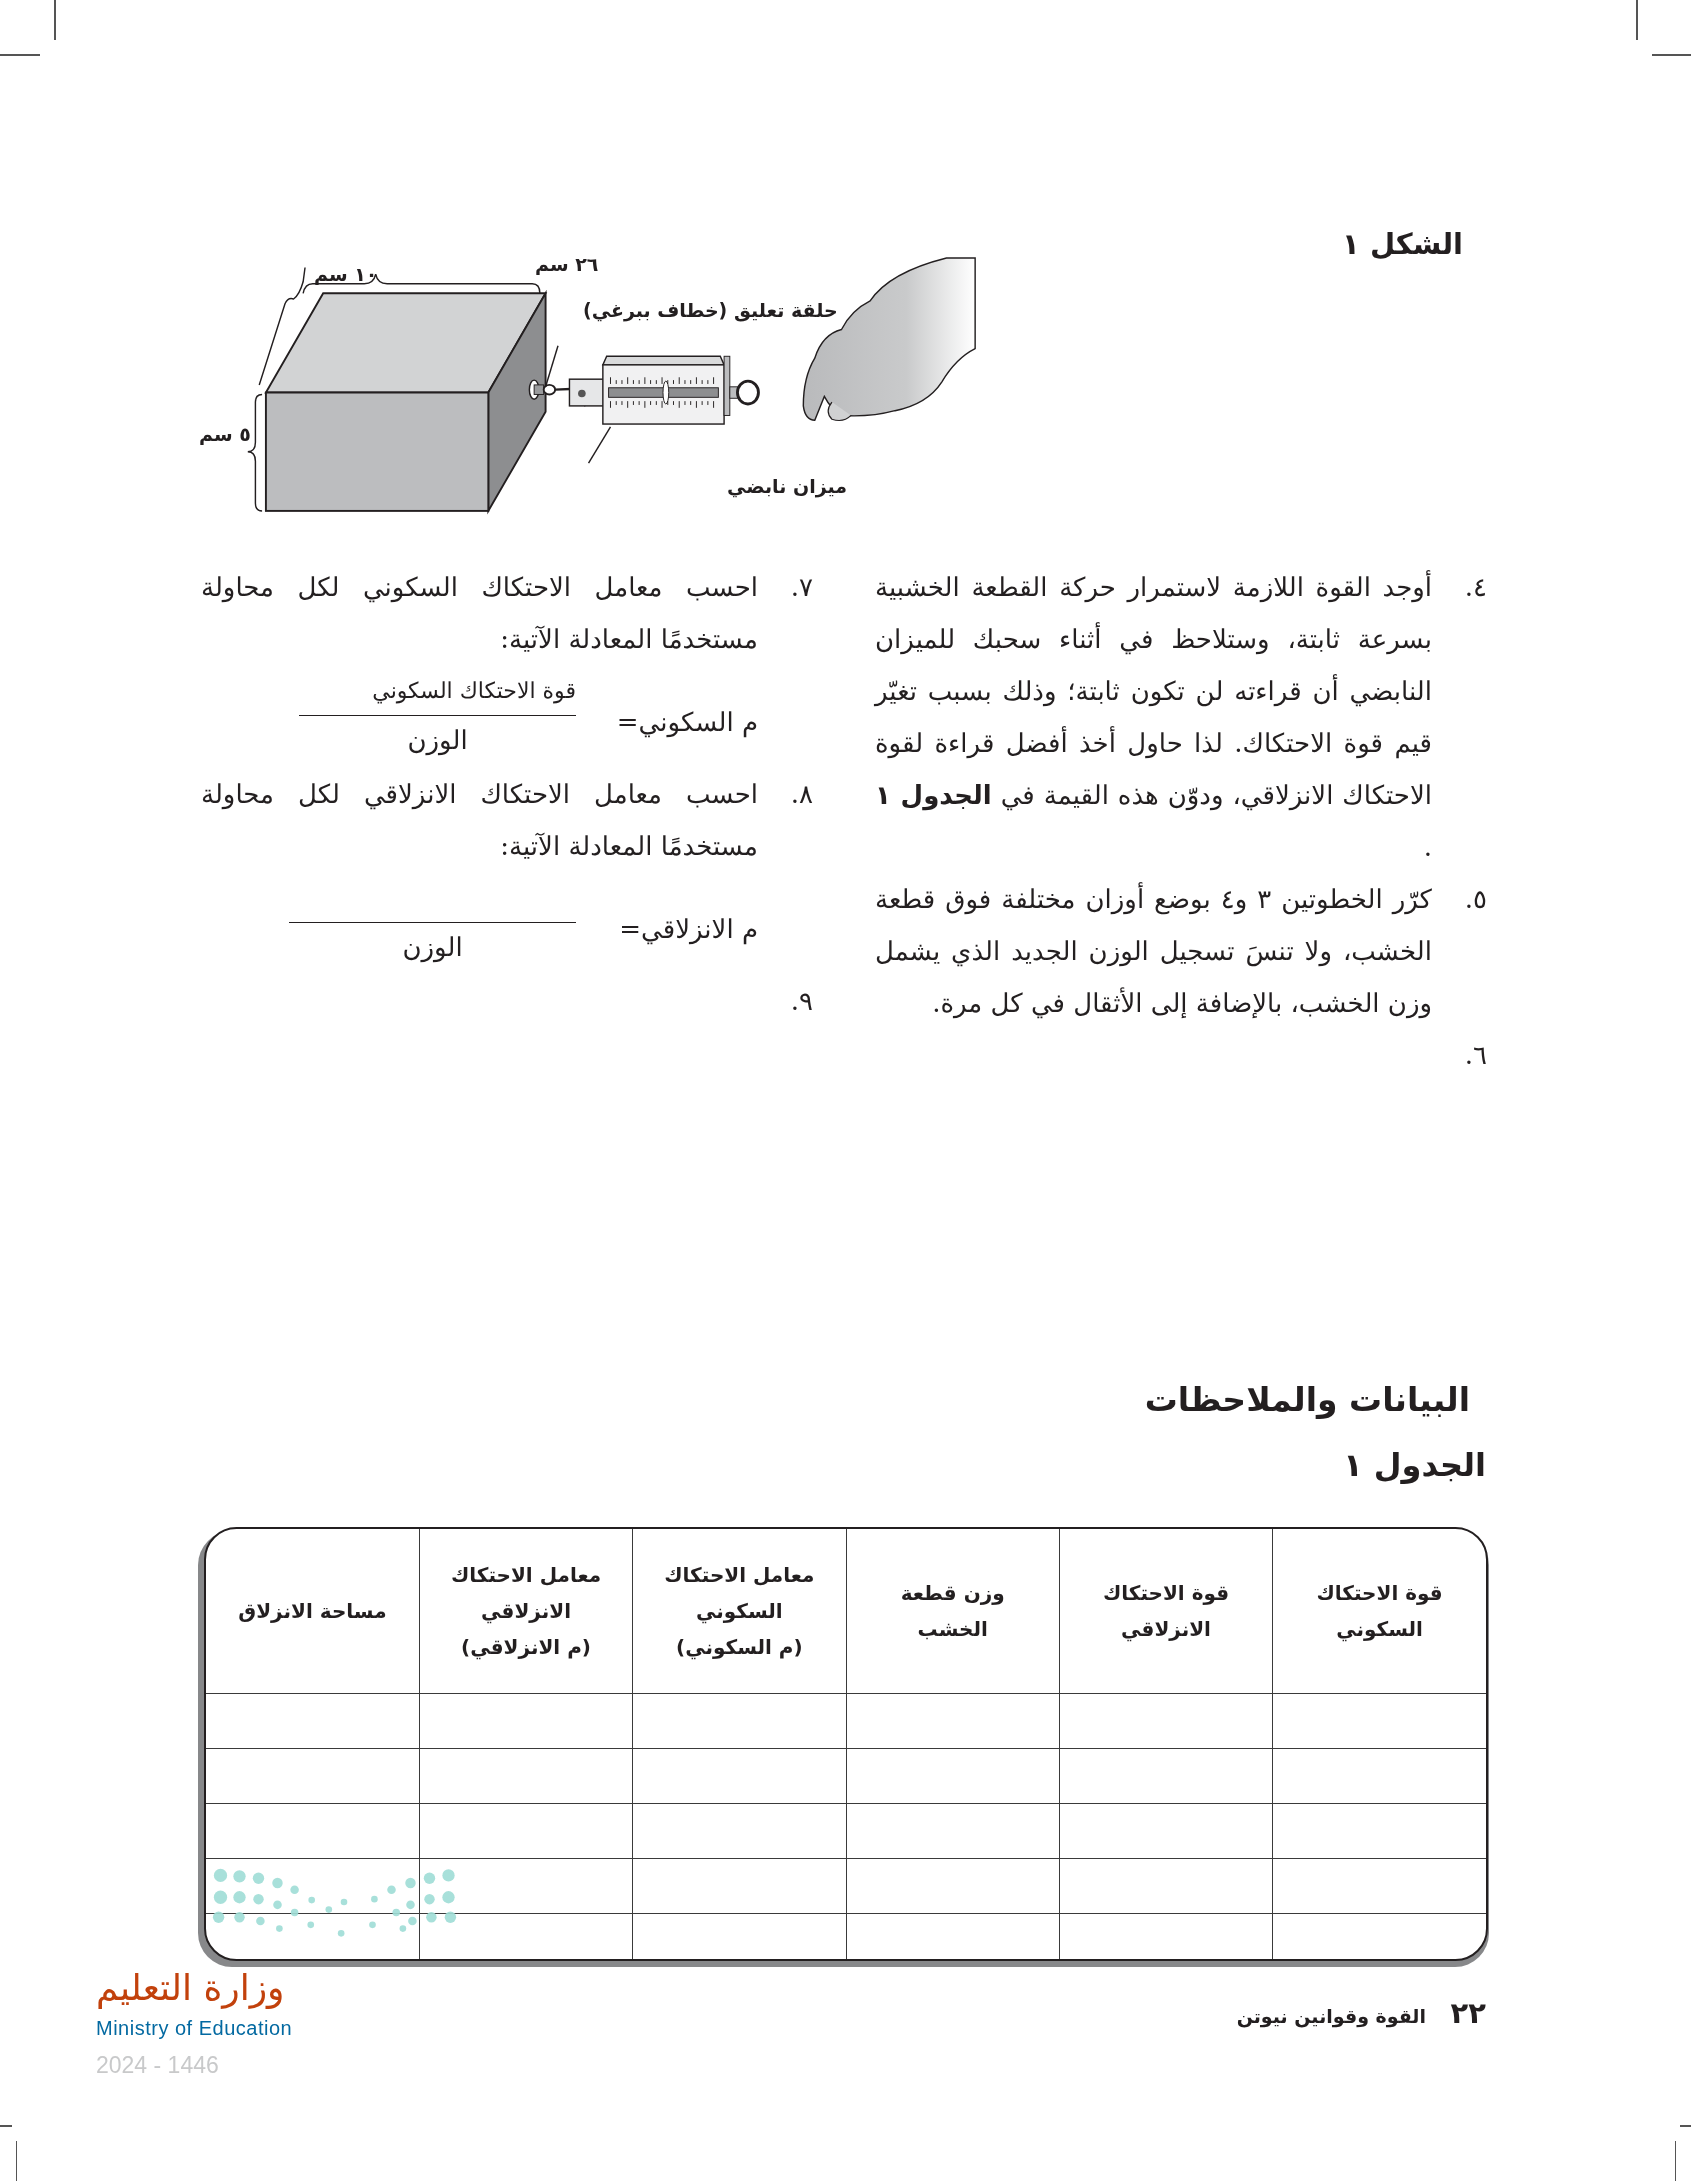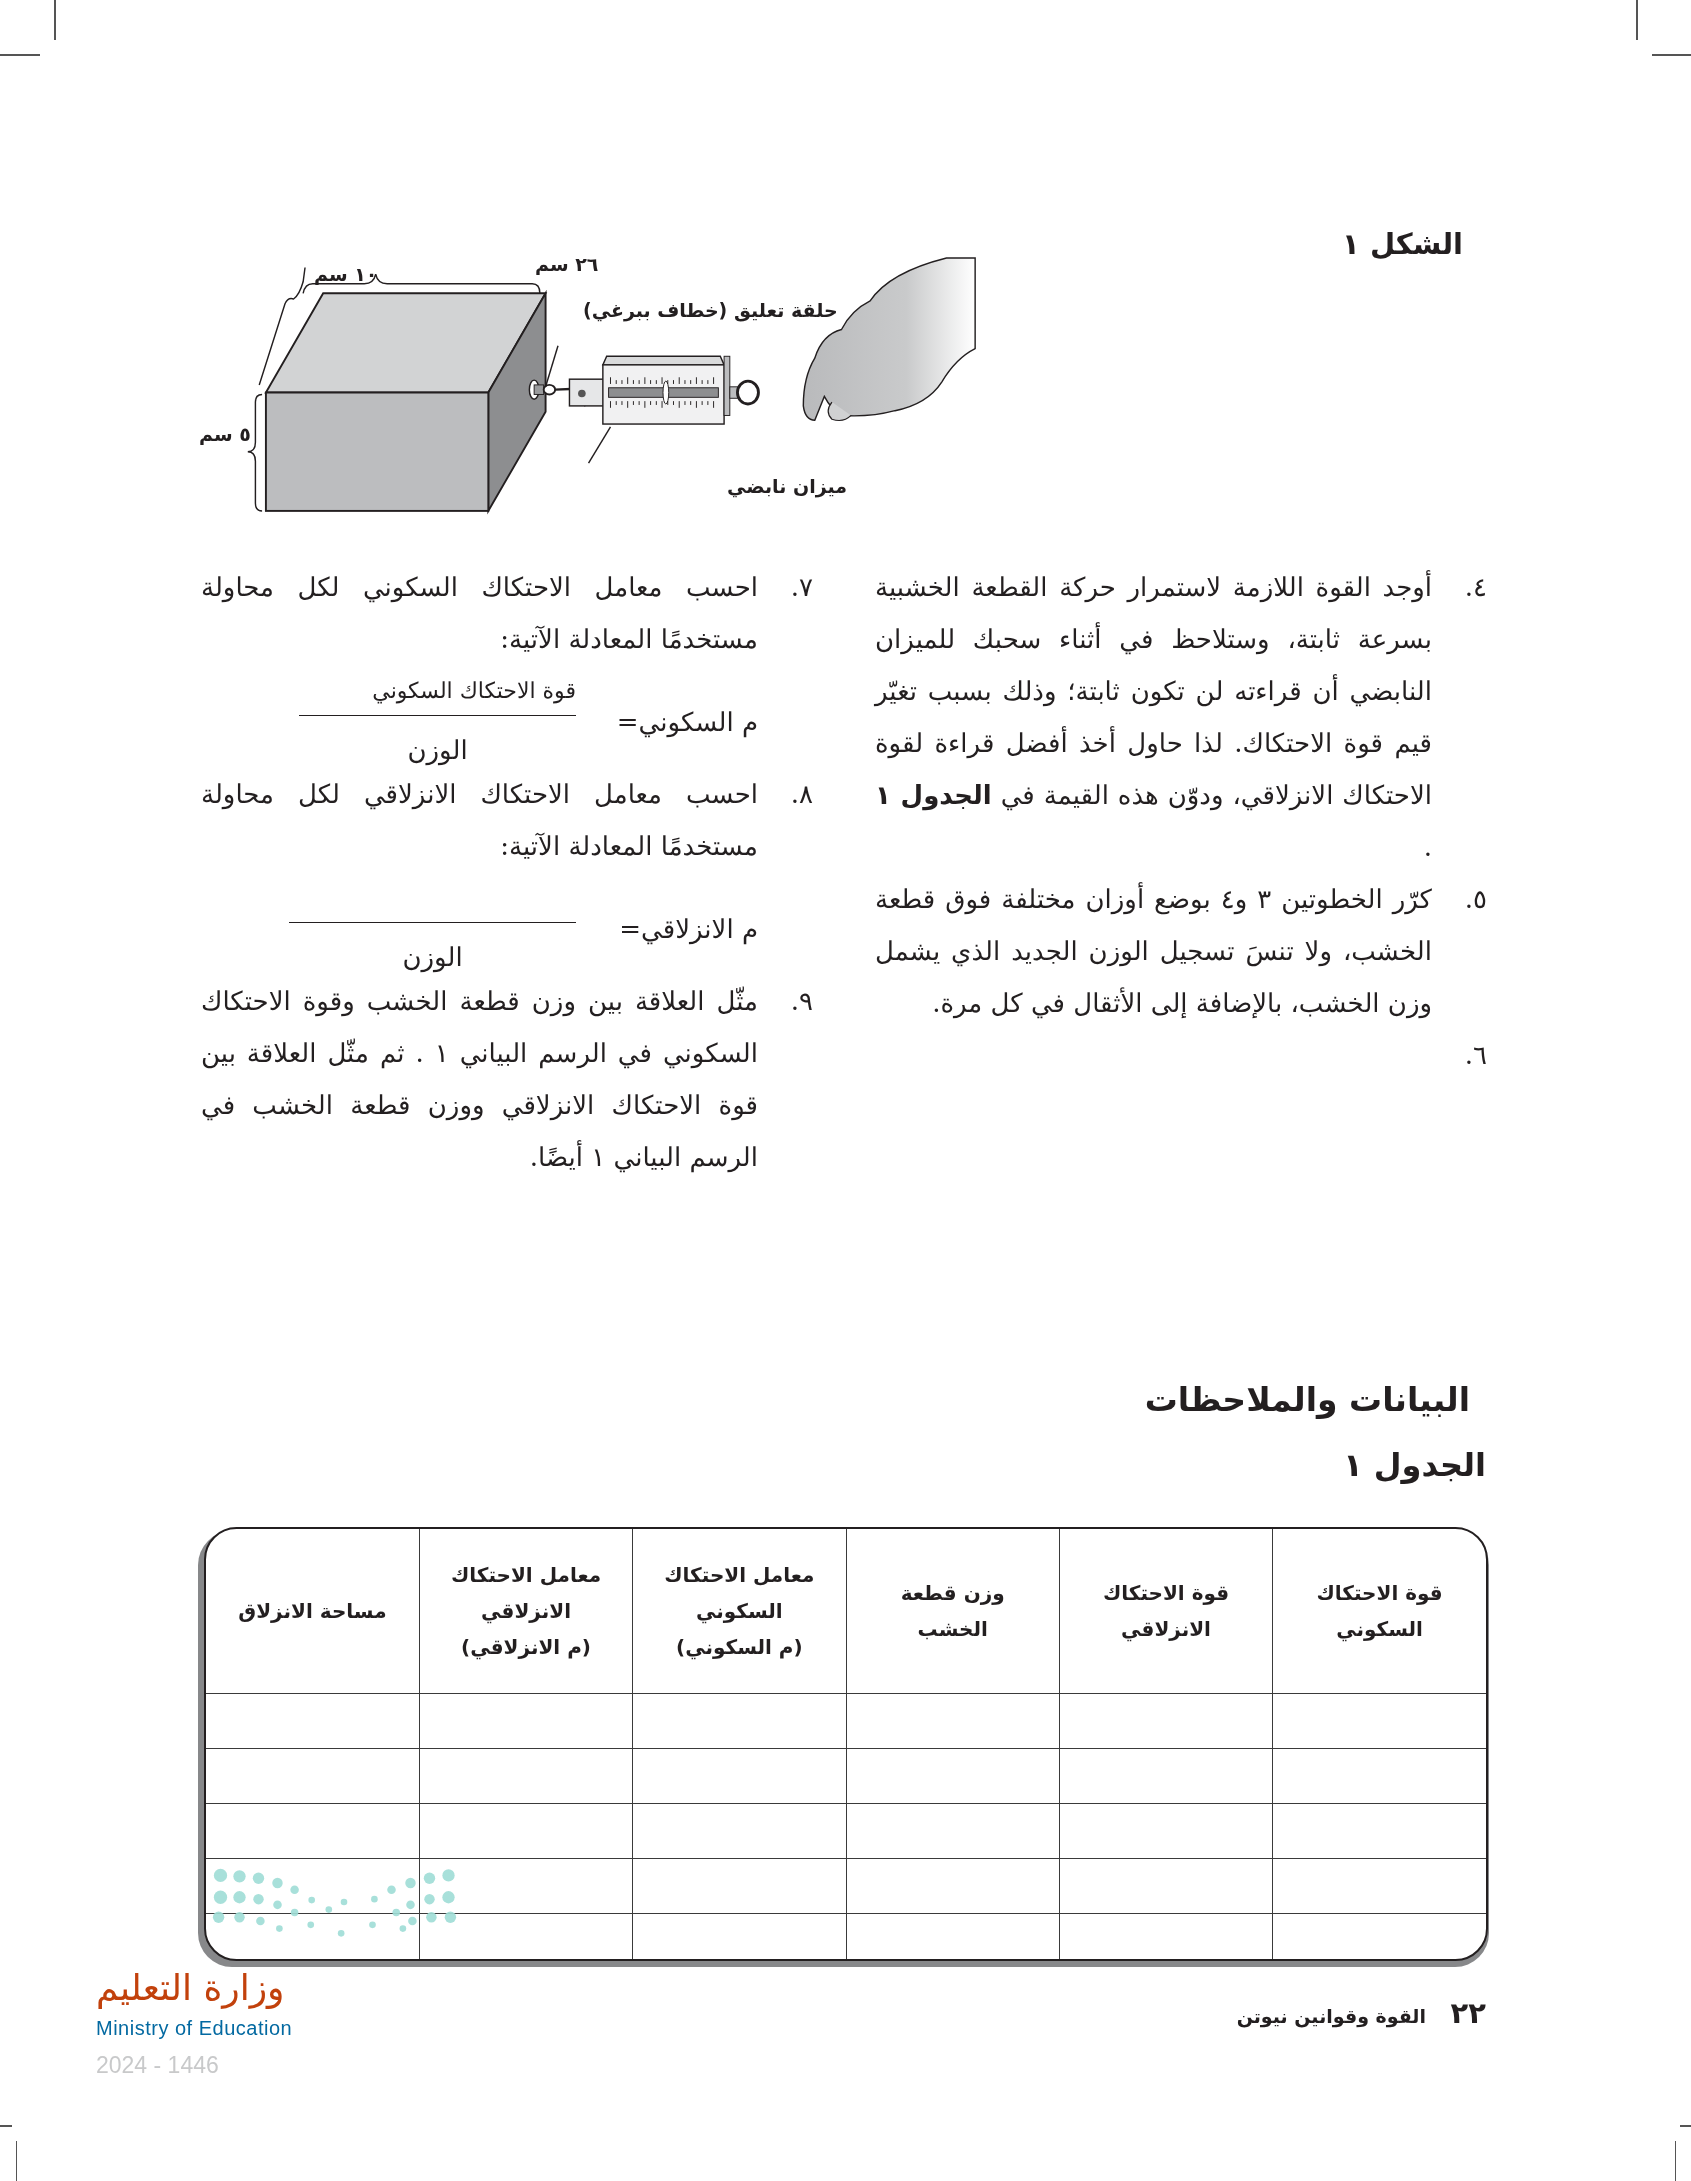--- a/index.html
+++ b/index.html
@@ -17,21 +17,21 @@
   .col { position: absolute; direction: rtl; text-align: justify; font-family: "DejaVu Serif", serif;
          font-size: 26px; line-height: 52px; }
   .step { position: relative; padding-right: 55px; }
   .step-num { position: absolute; right: 0; top: 0; }
   .bold { font-weight: bold; font-family: "DejaVu Sans", sans-serif; }
 
   .equation { position: relative; height: 103px; direction: rtl; }
   .eq-lhs { position: absolute; right: 0; top: 31px; font-family: "DejaVu Serif", serif; font-size: 26px; white-space: nowrap; }
   .eq-num { position: absolute; top: 0; font-family: "DejaVu Serif", serif; font-size: 22px; white-space: nowrap; text-align: right; }
   .eq-bar { position: absolute; top: 50px; height: 1.4px; background: #231f20; }
-  .eq-den { position: absolute; top: 59px; font-family: "DejaVu Serif", serif; font-size: 26px; text-align: center; }
+  .eq-den { position: absolute; top: 49px; font-family: "DejaVu Serif", serif; font-size: 26px; text-align: center; }
 
   h2.section { position: absolute; right: 206px; top: 1364px; margin: 16px; font-size: 33px; font-weight: bold; direction: rtl; }
   h3.tbl-title { position: absolute; right: 206px; top: 1446px; margin: 0; font-size: 32px; font-weight: bold; direction: rtl; }
 
   
   .table-shadow { position: absolute; left: 198px; top: 1531px; width: 1291px; height: 436px;
                   border-radius: 34px; background: #87888a; }
   .table-wrap { position: absolute; left: 204px; top: 1527px; width: 1284px; height: 434px;
                 border: 2.9px solid #231f20; border-radius: 32.5px; background: #fff; overflow: hidden; box-sizing: border-box; }
   table.data { width: 100%; height: 100%; border-collapse: collapse; direction: rtl; table-layout: fixed; }
@@ -191,21 +191,20 @@
     <span class="step-num">٨.</span>
     <span>احسب معامل الاحتكاك الانزلاقي لكل محاولة مستخدمًا المعادلة الآتية:</span>
     <div class="equation">
       <span class="eq-lhs">م الانزلاقي=</span>
       <div class="eq-bar" style="right:182px;width:287px;"></div>
       <span class="eq-den" style="right:182px;width:287px;">الوزن</span>
     </div>
   </div>
   <div class="step">
     <span class="step-num">٩.</span>
-    <span>مثّل العلاقة بين وزن قطعة الخشب وقوة الاحتكاك السكوني في الرسم البياني ١ . ثم مثّل العلاقة بين قوة الاحتكاك الانزلاقي ووزن قطعة الخشب في الرسم البياني ١ أيضًا.</span>
   </div>
 </div>
 
 <h2 class="section">البيانات والملاحظات</h2>
 <h3 class="tbl-title">الجدول ١</h3>
 
 <div class="table-shadow"></div>
 <div class="table-wrap">
   <table class="data">
     <thead>

